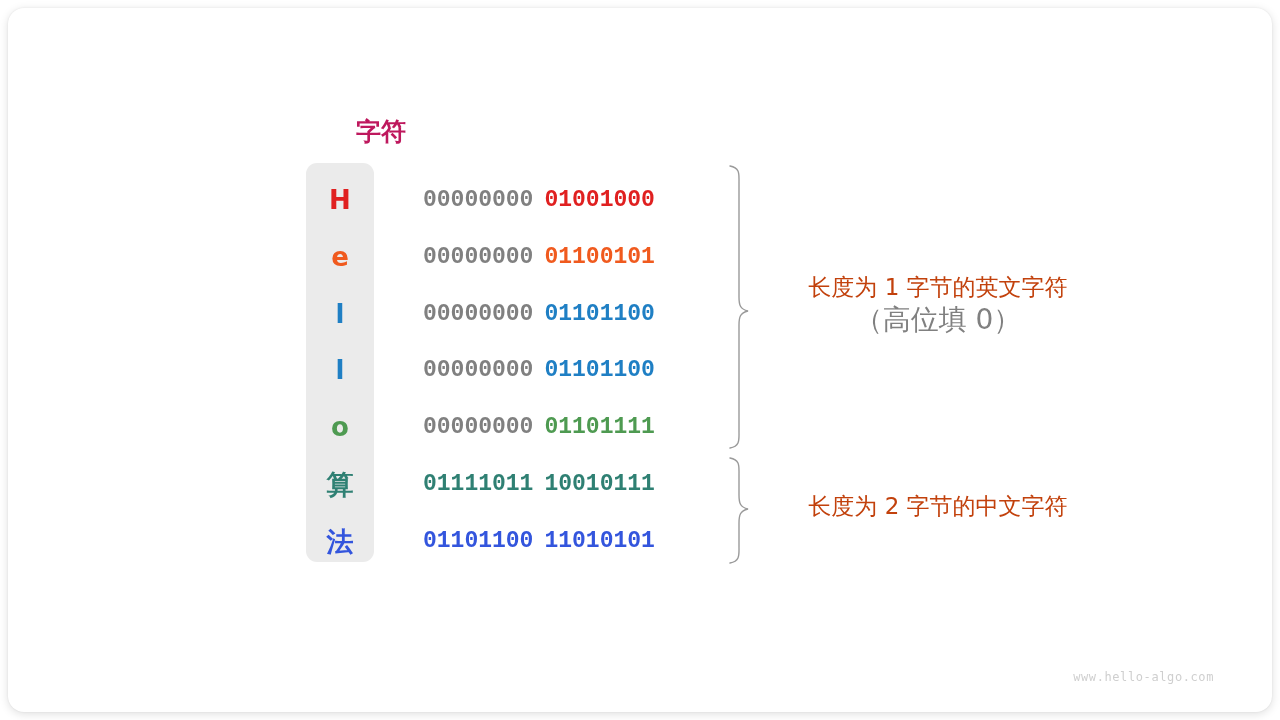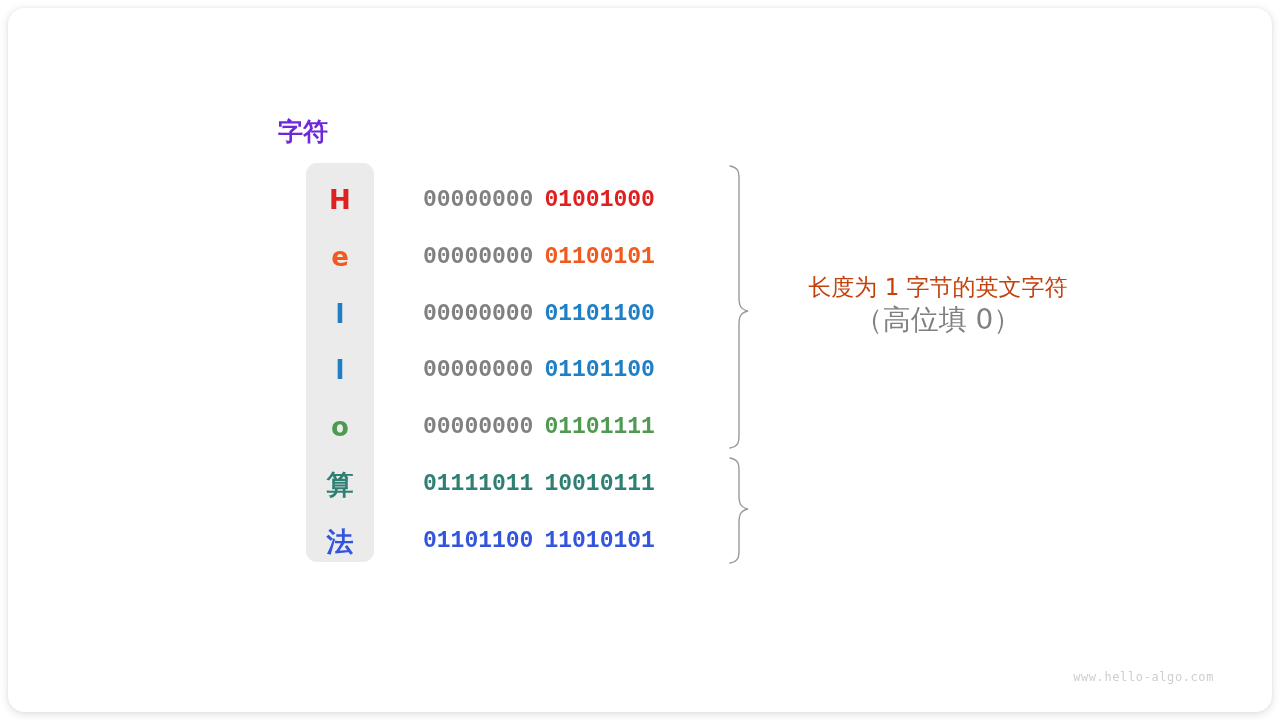--- a/index.html
+++ b/index.html
@@ -28,22 +28,22 @@
     left: 0;
     top: 0;
     width: 1264px;
     height: 704px;
   }
 
   
   .col-header {
     position: absolute;
     font-weight: bold;
-    color: #6d28d9;
-    text-align: left;
+    color: #be185d;
+    text-align: right;
     white-space: nowrap;
   }
   #header-char {
     left: 270px;
     top: 108px;
     width: 128px;
     font-size: 25px;
     font-family: "DejaVu Sans", "Liberation Sans", sans-serif;
     line-height: 32px;
   }
@@ -210,17 +210,20 @@
                C 732 503, 731 507, 731 515
                L 731 539
                C 731 547, 732 553, 722 555" stroke="#9a9a9a" stroke-width="1.4" fill="none" stroke-linecap="round"></path>
     </svg>
 
     <div class="annotation" id="annotation-1">
       <div class="line1">长度为 1 字节的英文字符</div>
       <div class="line2">（高位填 0）</div>
     </div>
 
+    <div class="annotation" id="annotation-2">
+      <div class="line1">长度为 2 字节的中文字符</div>
+    </div>
 
     <div id="watermark">www.hello-algo.com</div>
 
   </div>
 </div>
 
 </body></html>

